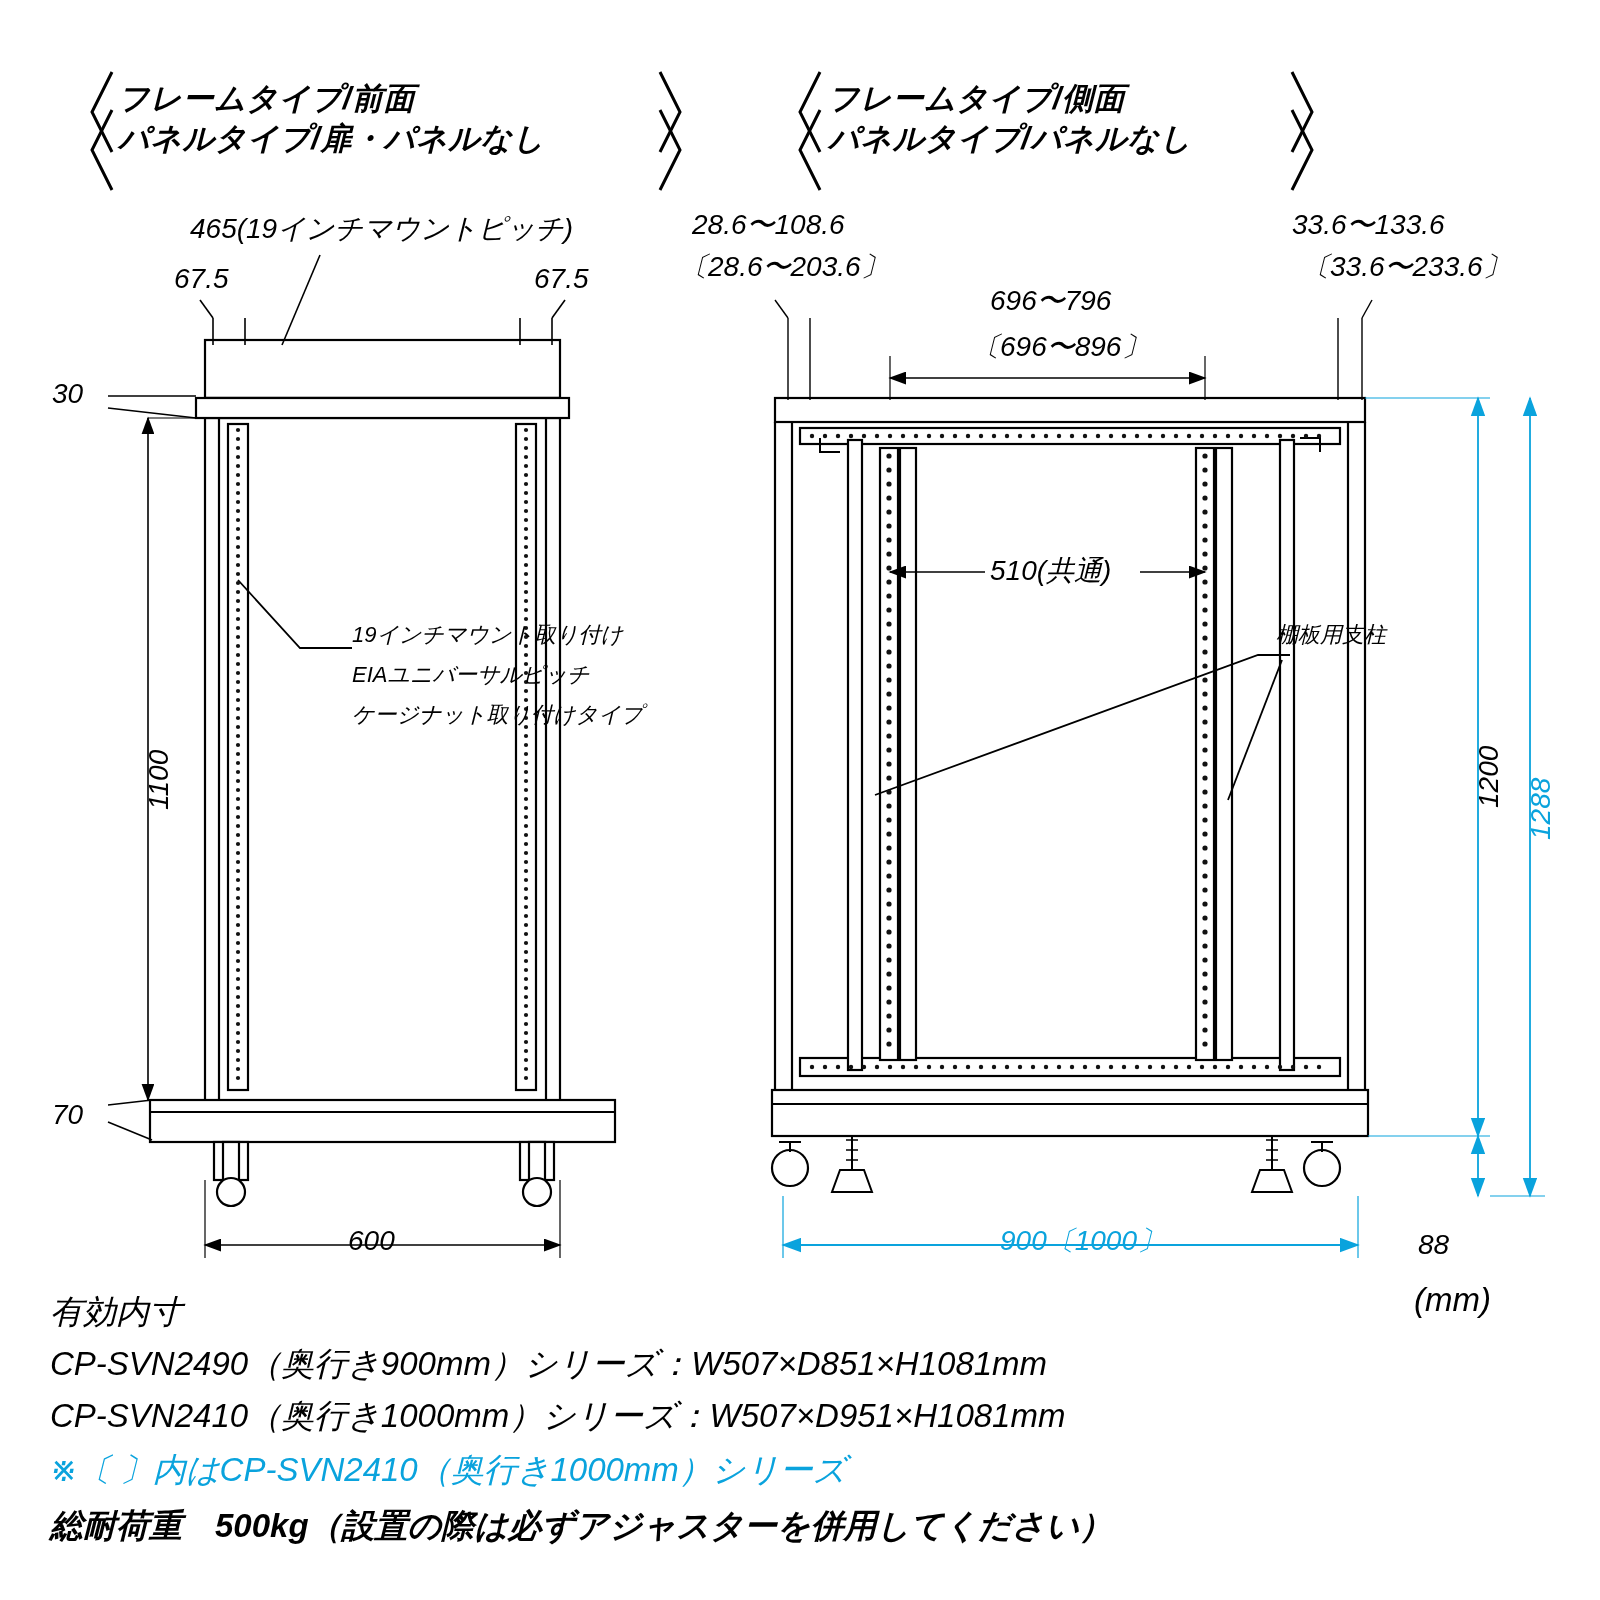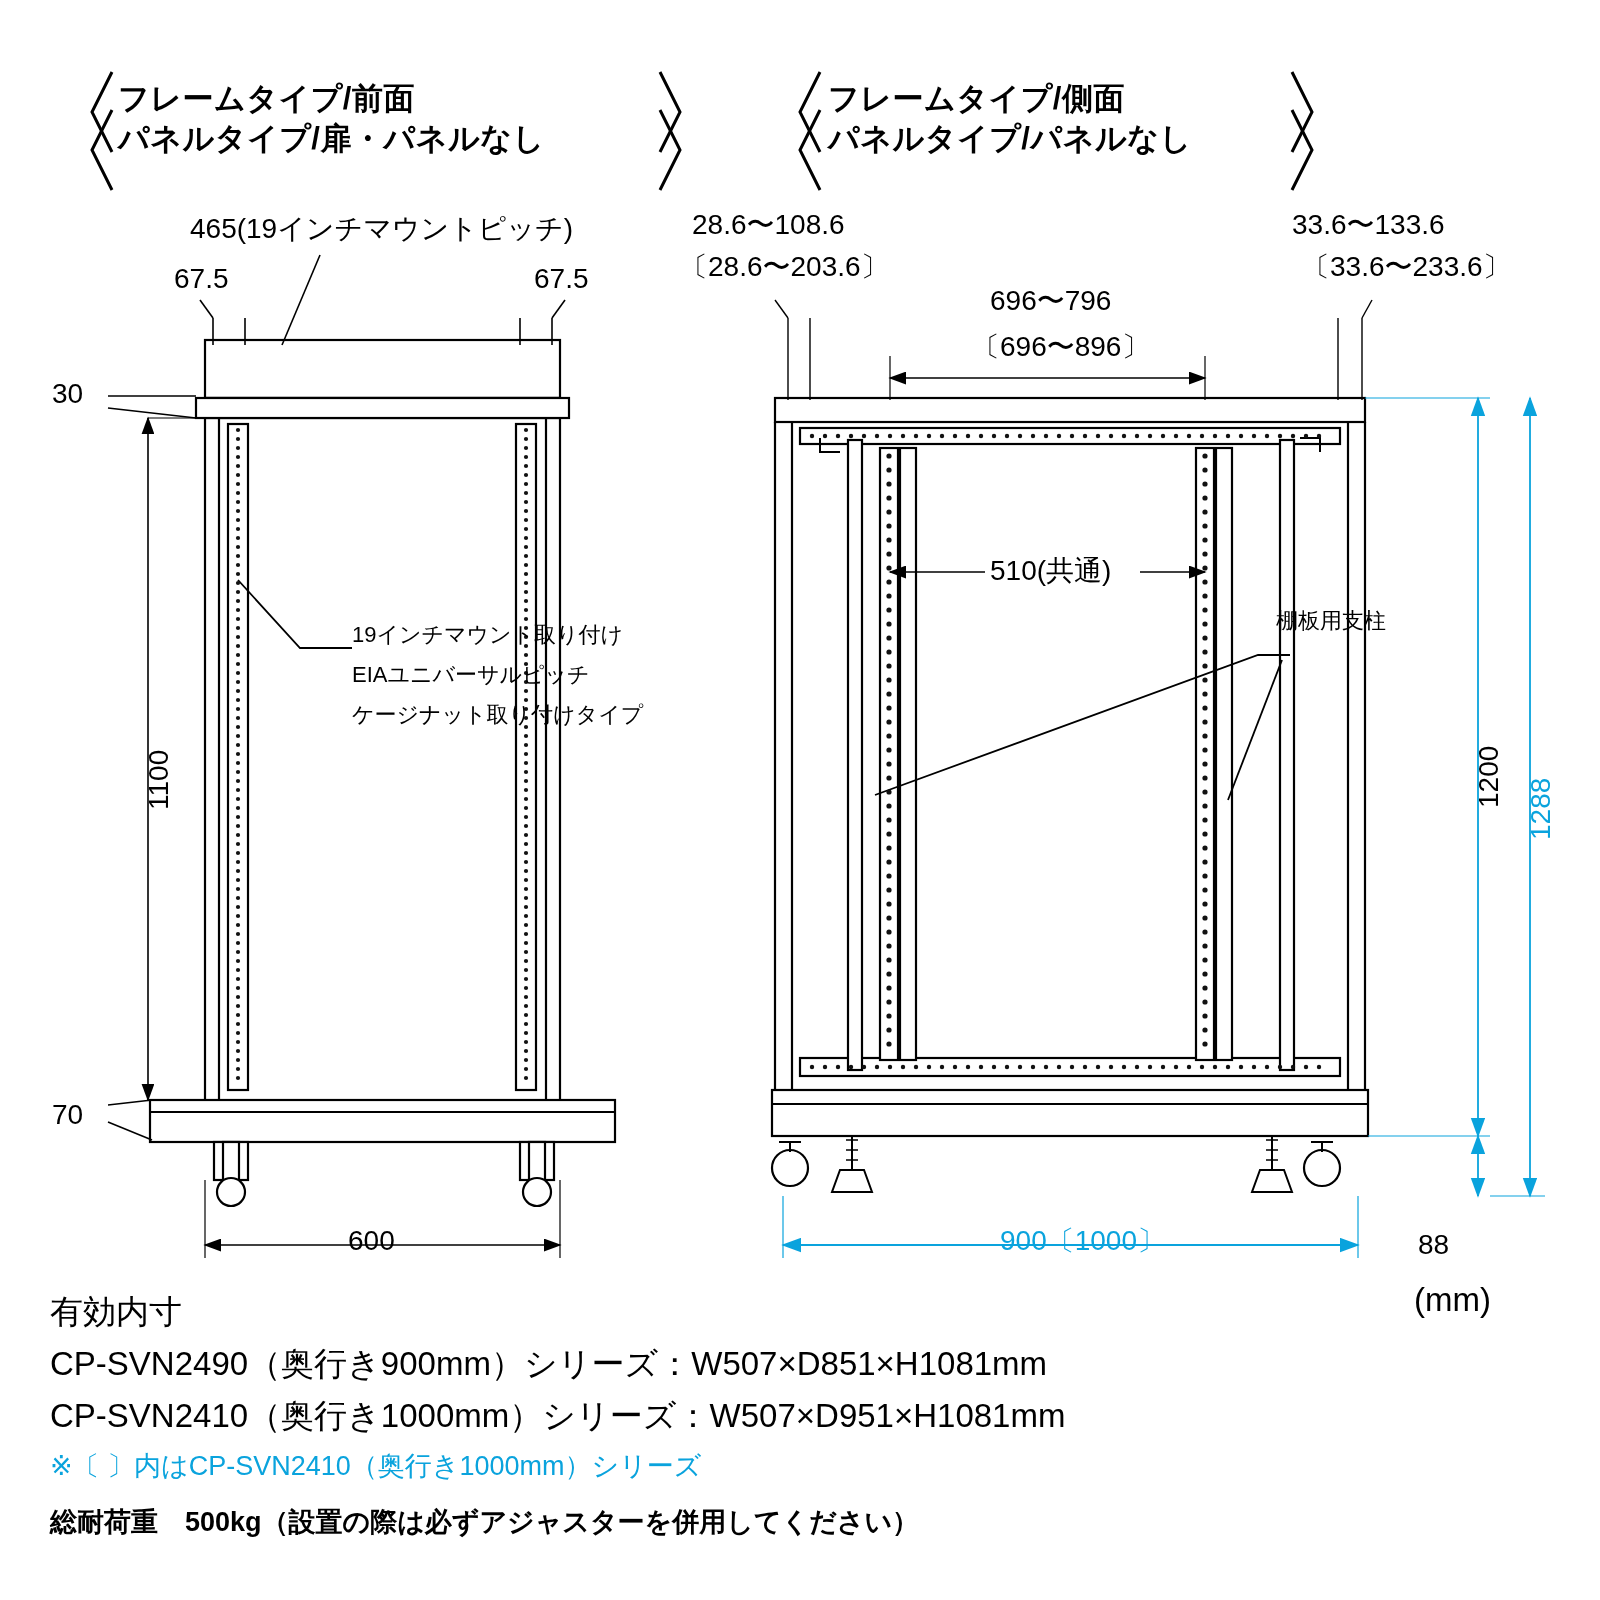--- a/index.html
+++ b/index.html
@@ -1,26 +1,26 @@
 <!DOCTYPE html>
 <html><head>
 <meta charset="utf-8">
 <style>
   html,body{margin:0;padding:0;}
   body{width:1600px;height:1600px;background:#ffffff;font-family:"Liberation Sans","DejaVu Sans",sans-serif;color:#000;position:relative;overflow:hidden;}
-  #stage{position:absolute;left:0;top:0;width:1600px;height:1576px;}
+  #stage{position:absolute;left:0;top:0;width:1600px;height:1576px;font-style:italic;}
   svg#art{position:absolute;left:0;top:0;width:1600px;height:1600px;}
   .txt{position:absolute;white-space:pre;line-height:1.22;}
   .blk{color:#000;}
   .blue{color:#0aa3dd;}
   .hdr{font-size:31px;font-weight:700;letter-spacing:0.5px;}
   .dim{font-size:28px;}
   .note{font-size:22px;}
   .bottom1{font-size:33px;}
-  .bottom2{font-size:27px;}
+  .bottom2{font-size:33px;}
   .bold{font-weight:700;}
   .vert{transform-origin:left top;}
   .mm{font-size:33px;}
 </style>
 </head>
 <body>
 
 <div id="stage">
 
   <svg id="art" viewBox="0 0 1600 1600">
@@ -510,21 +510,21 @@
   <div class="txt note blk" style="left:352px;top:662px;">EIAユニバーサルピッチ</div>
   <div class="txt note blk" style="left:352px;top:702px;">ケージナット取り付けタイプ</div>
 
   <div class="txt dim blk" style="left:692px;top:208px;">28.6〜108.6</div>
   <div class="txt dim blk" style="left:680px;top:250px;">〔28.6〜203.6〕</div>
   <div class="txt dim blk" style="left:1292px;top:208px;">33.6〜133.6</div>
   <div class="txt dim blk" style="left:1280px;top:250px;margin-left:22px;">〔33.6〜233.6〕</div>
   <div class="txt dim blk" style="left:990px;top:284px;">696〜796</div>
   <div class="txt dim blk" style="left:972px;top:330px;">〔696〜896〕</div>
   <div class="txt dim blk" style="left:990px;top:554px;">510(共通)</div>
-  <div class="txt note blk" style="left:1276px;top:608px;">棚板用支柱</div>
+  <div class="txt note blk" style="left:1276px;top:622px;">棚板用支柱</div>
 
   <div class="txt dim blk vert" style="left:1472px;top:808px;transform:rotate(-90deg);">1200</div>
   <div class="txt dim blue vert" style="left:1524px;top:840px;transform:rotate(-90deg);">1288</div>
   <div class="txt dim blue" style="left:1000px;top:1224px;">900〔1000〕</div>
   <div class="txt dim blk" style="left:1418px;top:1228px;">88</div>
   <div class="txt mm blk" style="left:1414px;top:1280px;">(mm)</div>
 
   <div class="txt bottom1 blk" style="left:50px;top:1292px;">有効内寸</div>
   <div class="txt bottom1 blk" style="left:50px;top:1344px;">CP-SVN2490（奥行き900mm）シリーズ：W507×D851×H1081mm</div>
   <div class="txt bottom1 blk" style="left:50px;top:1396px;">CP-SVN2410（奥行き1000mm）シリーズ：W507×D951×H1081mm</div>

